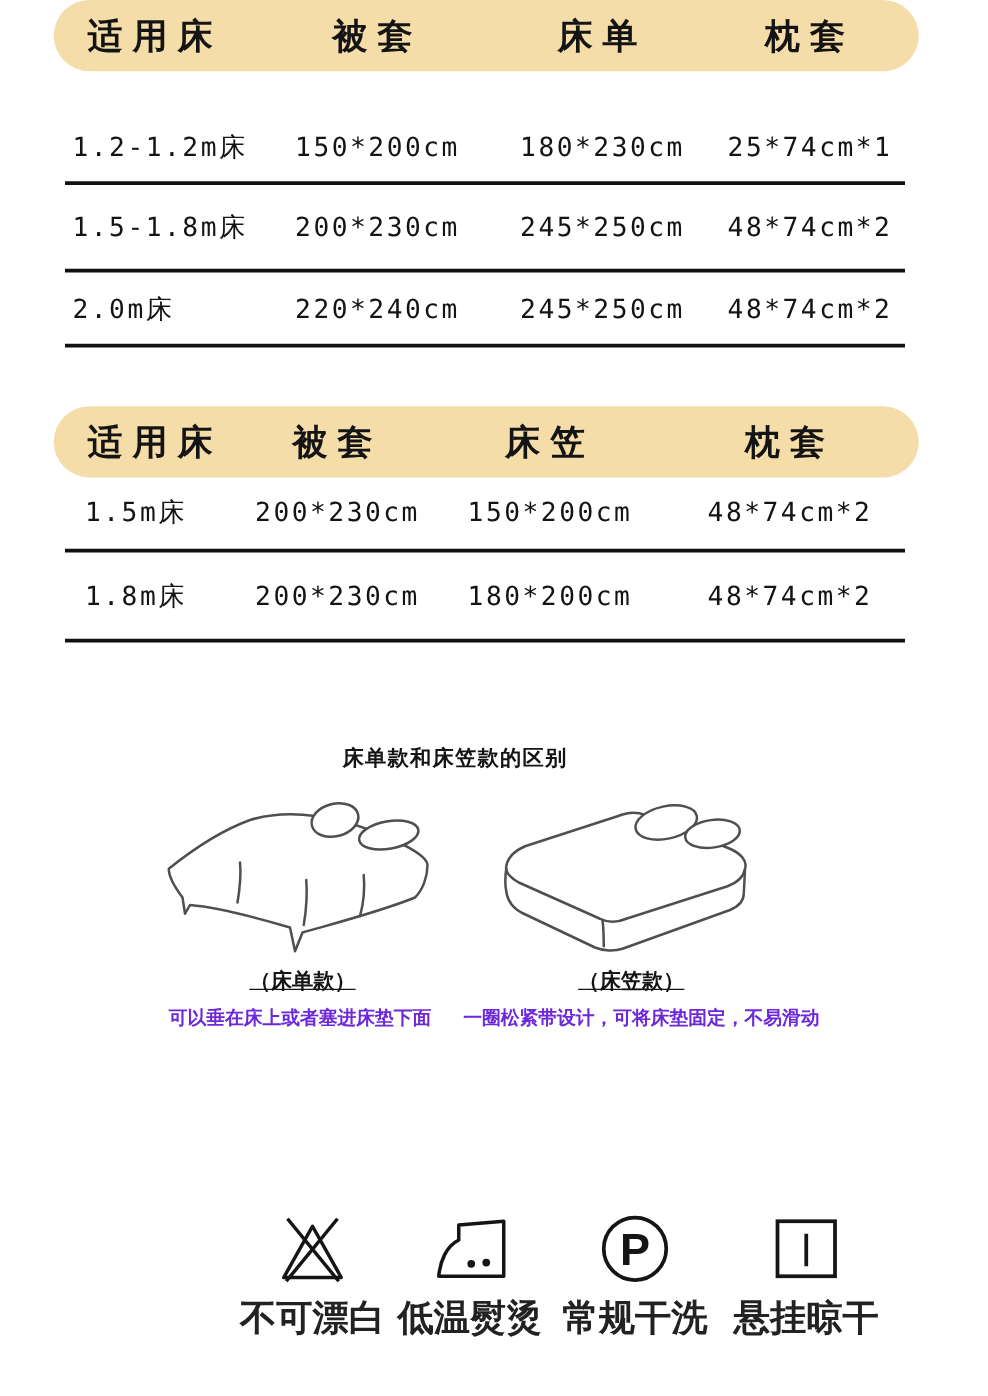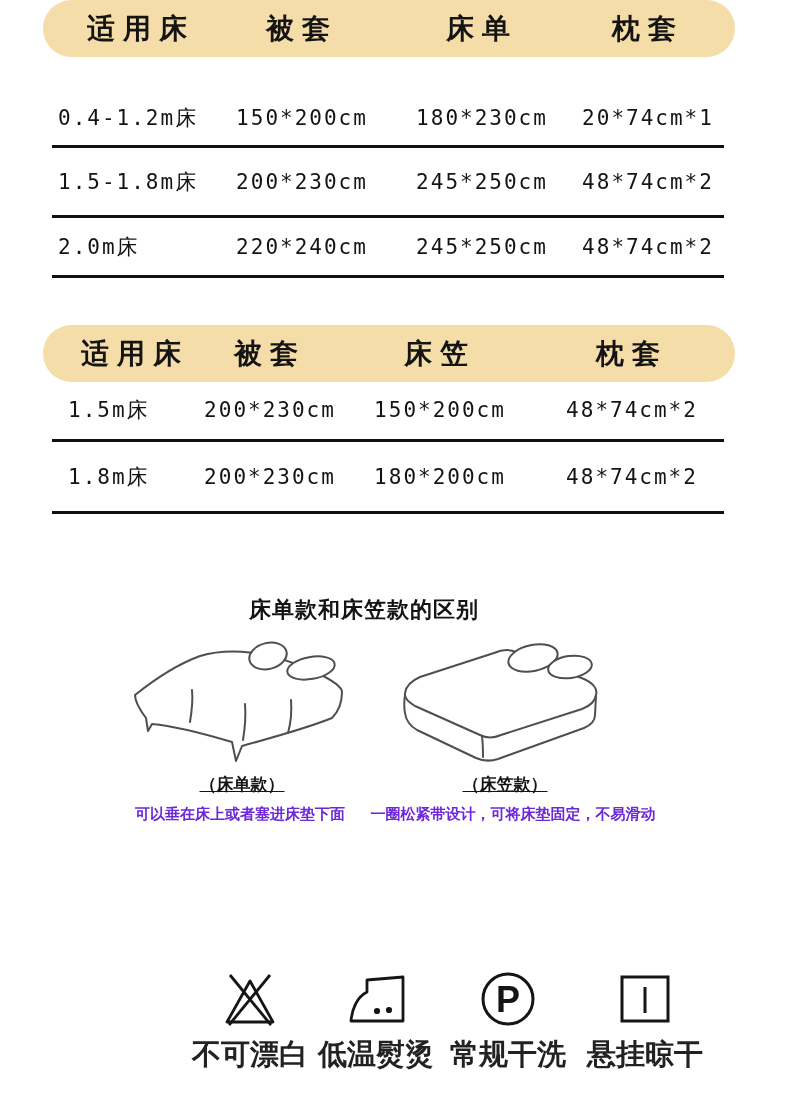--- a/index.html
+++ b/index.html
@@ -10,36 +10,36 @@
   
   .pill{
     position:absolute;left:43px;width:692px;height:57px;background:#F5DDA9;
     border-radius:29px;display:grid;align-items:center;
     font-weight:bold;font-size:28px;letter-spacing:8px;
     padding:0 11px 0 9px;box-sizing:border-box;
   }
   .g1{grid-template-columns:160px 180px 180px 152px;}
   .g2{grid-template-columns:148px 140px 200px 184px;}
   .hc{text-align:center;white-space:nowrap;}
-  .hc.first{text-align:center;padding-left:18px;}
+  .hc.first{text-align:left;padding-left:18px;}
   
   .tb{position:absolute;left:52px;width:672px;}
   .trow{
     display:grid;align-items:center;box-sizing:border-box;
     border-bottom:3px solid #101010;
     font-family:"DejaVu Sans Mono","Liberation Mono",monospace;
     font-size:21px;font-weight:500;letter-spacing:2px;
   }
   .cell{text-align:center;white-space:nowrap;}
   .cell.first{text-align:left;padding-left:6px;}
   .t2 .cell.first{padding-left:16px;}
   
   .cmp-title{
     position:absolute;top:595px;left:0;width:728px;text-align:center;
-    font-size:22px;font-weight:bold;letter-spacing:1px;
+    font-size:17px;font-weight:bold;letter-spacing:1px;
   }
   .bed-svg{position:absolute;}
   .bed-label{position:absolute;top:773px;width:230px;text-align:center;font-size:17px;font-weight:bold;text-decoration:underline;}
   .bed-caption{position:absolute;top:805px;width:300px;text-align:center;font-size:15px;font-weight:600;color:#6d28d9;}
   
   .care-item{position:absolute;top:966px;transform:translateX(-50%);display:flex;flex-direction:column;align-items:center;}
   .icon-slot{height:62px;display:flex;align-items:flex-end;justify-content:center;}
   .care-label{margin-top:7px;font-size:29px;font-weight:600;white-space:nowrap;color:#222222;}
 </style>
 </head>
@@ -48,24 +48,24 @@
 <div id="canvas">
 
   <div class="pill g1">
     <div class="hc first">适用床</div>
     <div class="hc">被套</div>
     <div class="hc">床单</div>
     <div class="hc">枕套</div>
   </div>
   <div class="tb t1" style="top:90px">
     <div class="trow g1" style="height:58px">
-      <div class="cell first">0.4-1.2m床</div>
+      <div class="cell first">1.2-1.2m床</div>
       <div class="cell">150*200cm</div>
       <div class="cell">180*230cm</div>
-      <div class="cell">20*74cm*1</div>
+      <div class="cell">25*74cm*1</div>
     </div>
     <div class="trow g1" style="height:70px">
       <div class="cell first">1.5-1.8m床</div>
       <div class="cell">200*230cm</div>
       <div class="cell">245*250cm</div>
       <div class="cell">48*74cm*2</div>
     </div>
     <div class="trow g1" style="height:60px">
       <div class="cell first">2.0m床</div>
       <div class="cell">220*240cm</div>

